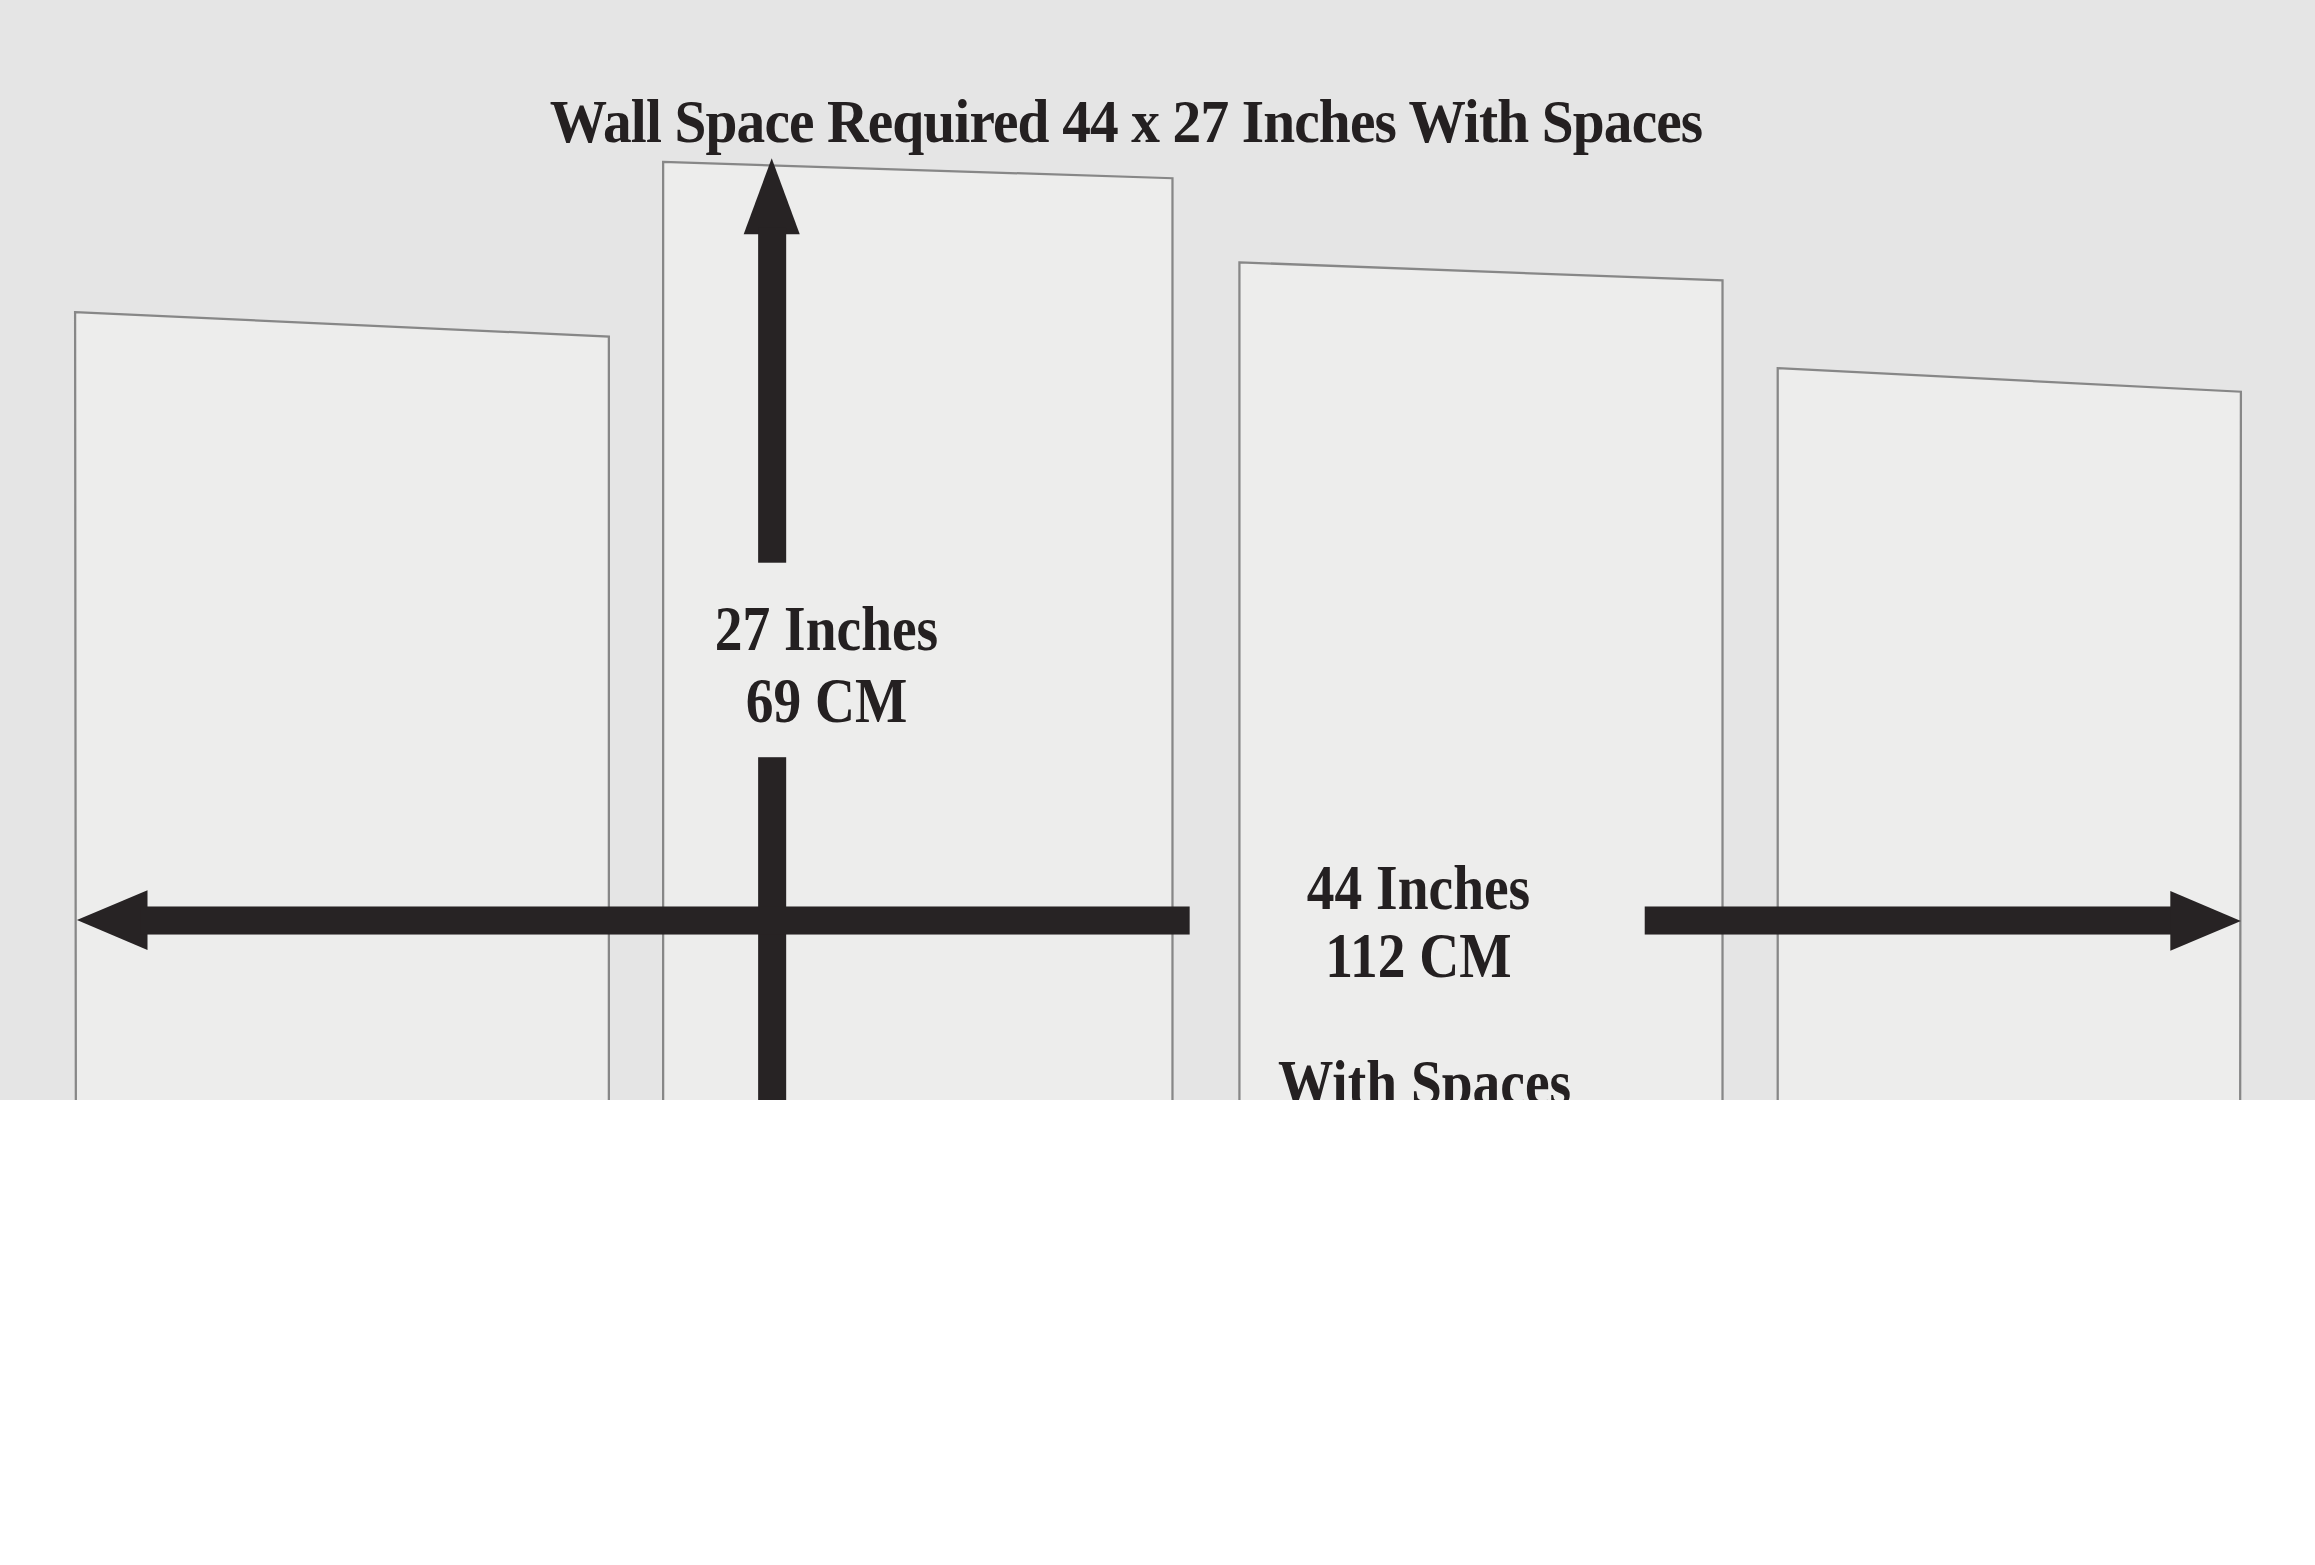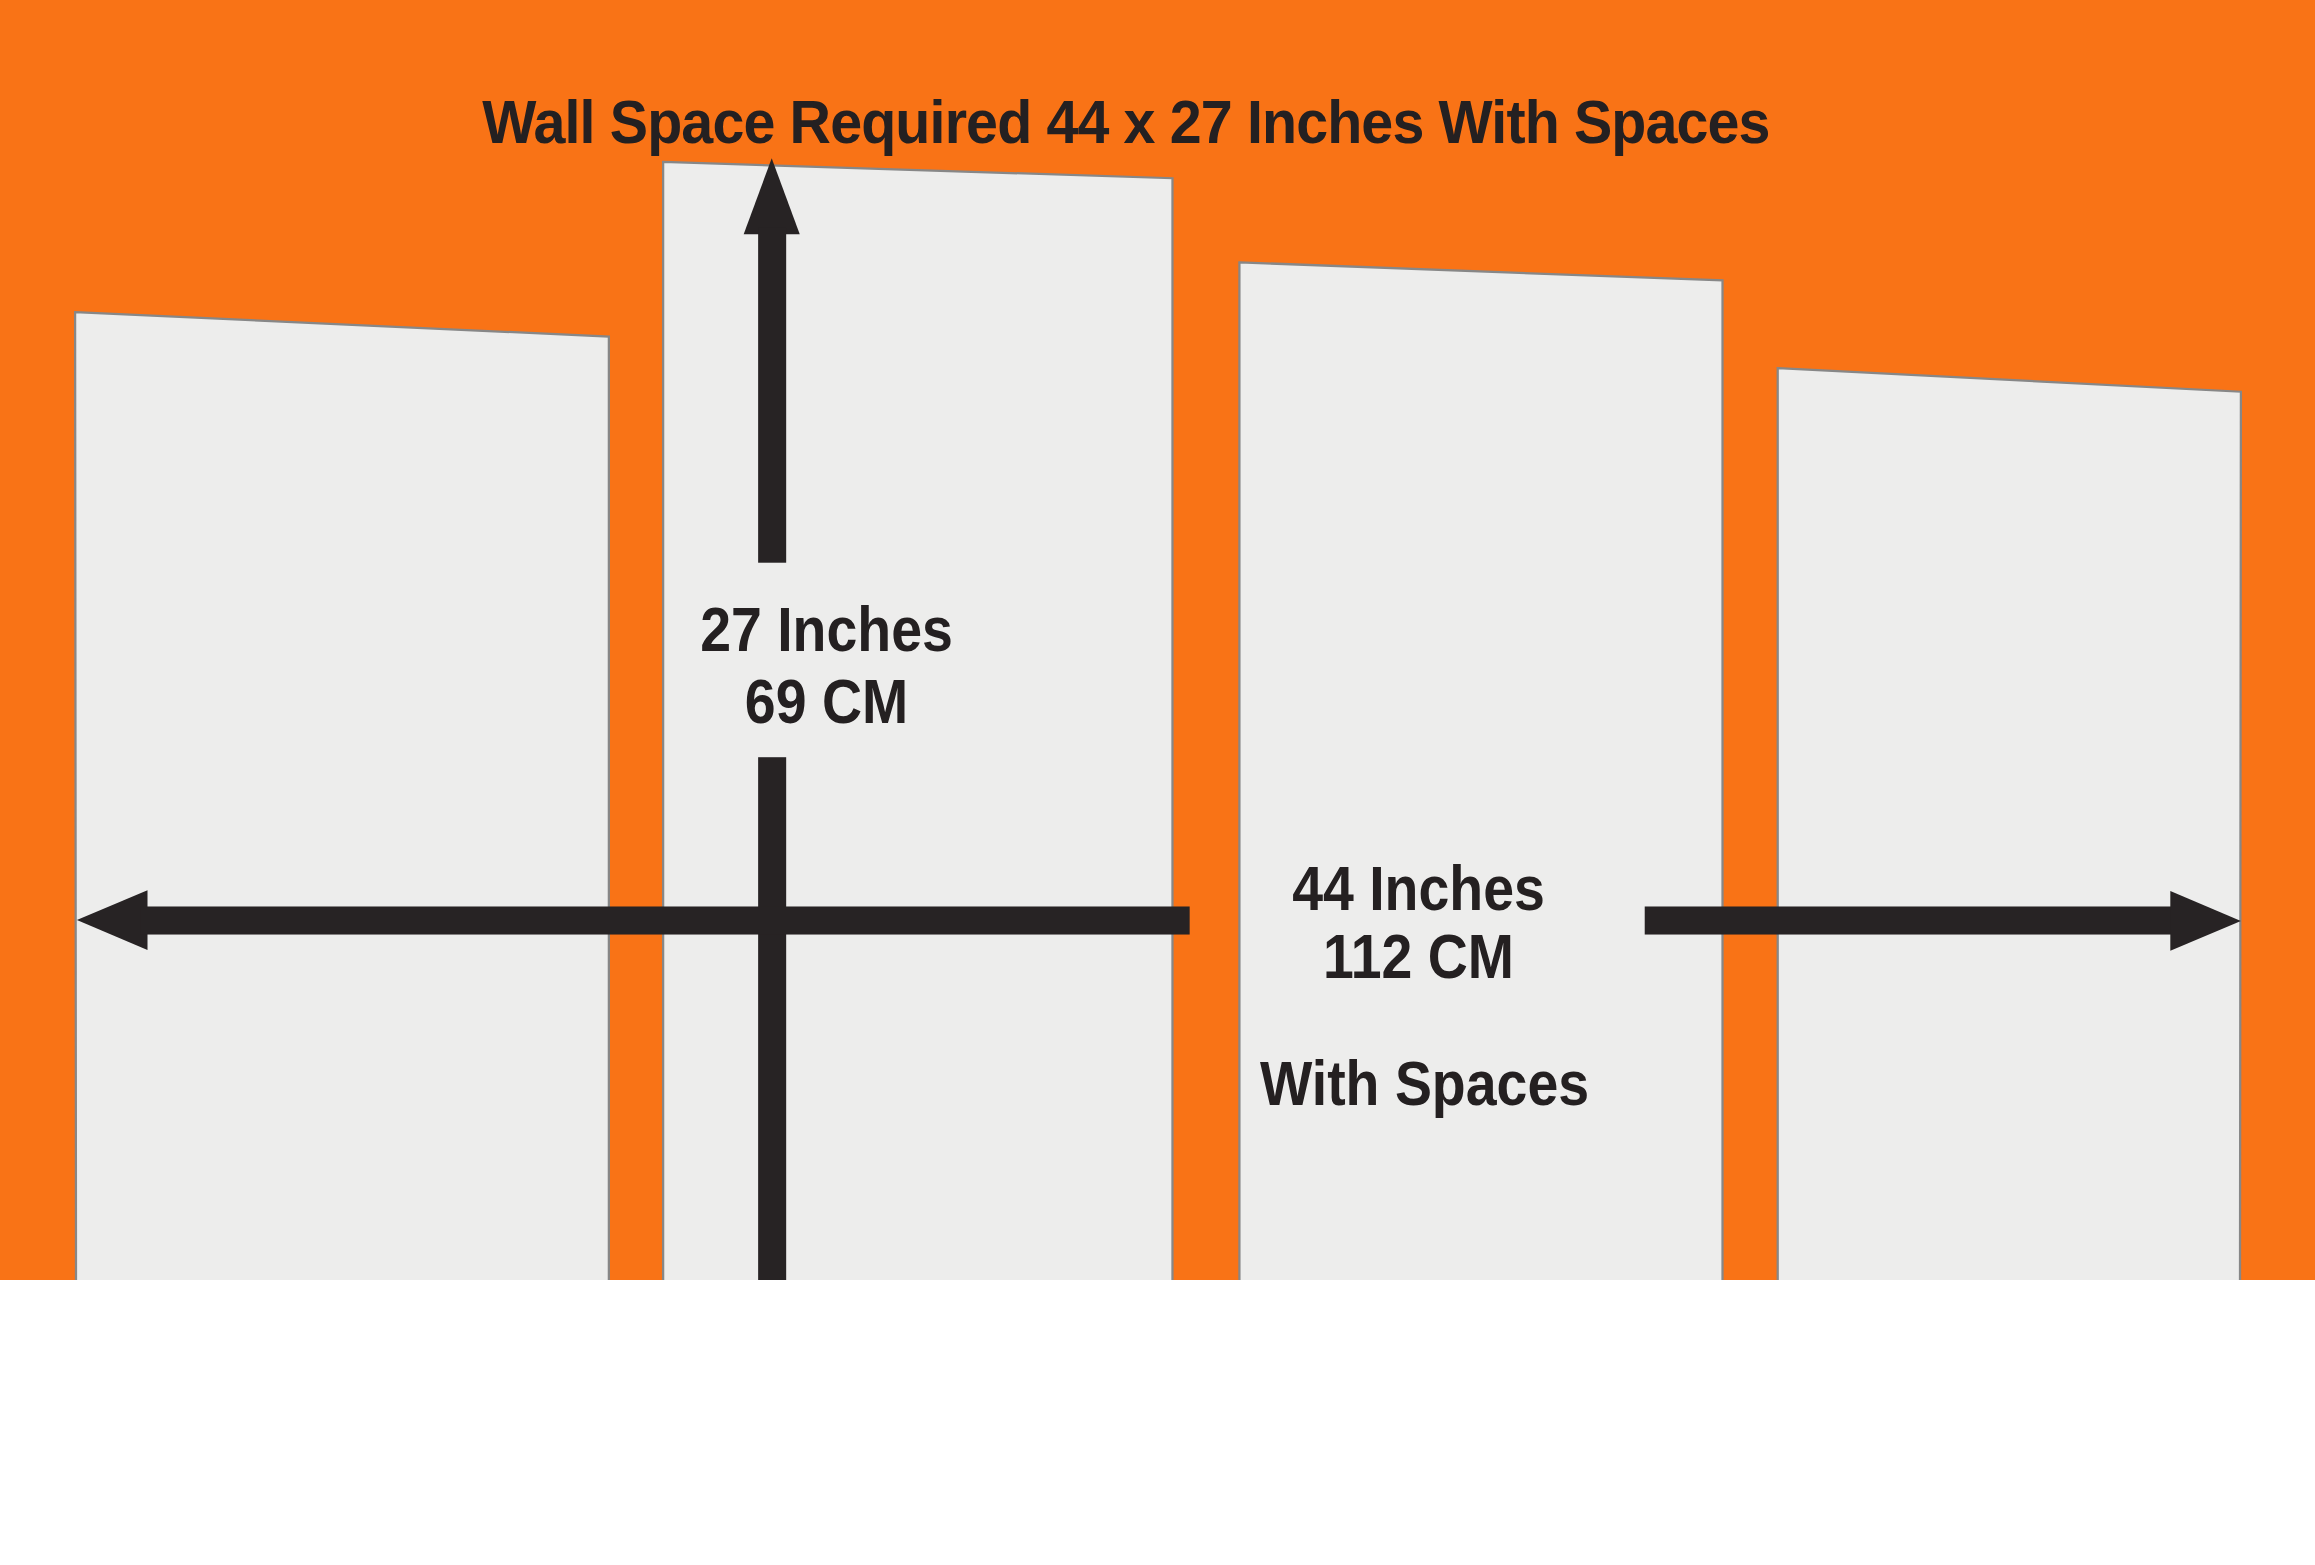--- a/index.html
+++ b/index.html
@@ -3,24 +3,24 @@
 <meta charset="utf-8">
 <style>
   html, body {
     margin: 0;
     padding: 0;
     background: #ffffff;
   }
   .canvas {
     position: relative;
     width: 2316px;
-    height: 1280px;
-    background: #f97316;
+    height: 1100px;
+    background: #e5e5e5;
     overflow: hidden;
-    font-family: Liberation Sans, sans-serif;
+    font-family: Liberation Serif, serif;
   }
   svg.diagram {
     position: absolute;
     left: 0;
     top: 0;
     width: 2316px;
     height: 1566px;
   }
   .panel {
     stroke: #878787;

